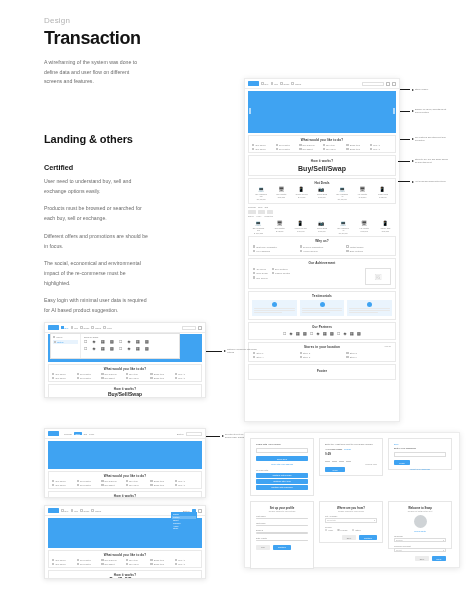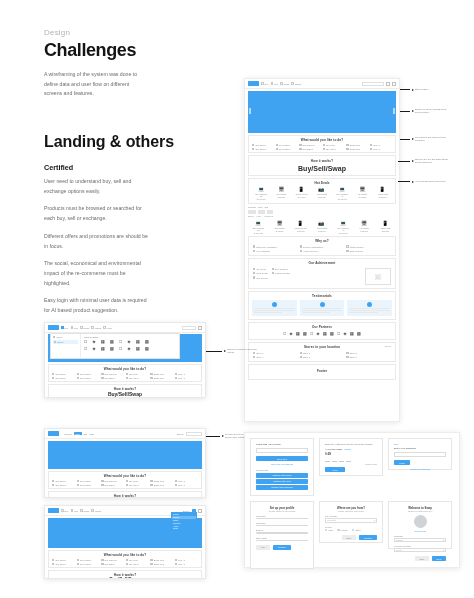--- a/index.html
+++ b/index.html
@@ -7,26 +7,26 @@
   body {
     font-family: "Liberation Sans", sans-serif;
     background: #ffffff;
     color: #111;
     position: relative;
     overflow: hidden;
   }
   .page { position: relative; width: 474px; height: 598px; background: #fff; }
 
   
-  .hdr { position: absolute; left: 44px; top: 28px; width: 190px; }
+  .hdr { position: absolute; left: 44px; top: 16px; width: 190px; }
   .hdr-eyebrow { font-size: 8px; color: #b3b3b3; letter-spacing: .2px; margin-bottom: 3px; }
   .hdr-title { font-size: 18px; font-weight: 700; letter-spacing: -.4px; color: #141414; }
   .hdr-desc { font-size: 5.2px; line-height: 1.85; color: #6d6d6d; margin-top: 9px; width: 96px; }
 
-  .sec-title { position: absolute; left: 44px; top: 133px; font-size: 16px; font-weight: 700; color: #141414; letter-spacing: -.1px; }
+  .sec-title { position: absolute; left: 44px; top: 133px; font-size: 11px; font-weight: 700; color: #141414; letter-spacing: -.1px; }
   .sub-title { position: absolute; left: 44px; top: 163px; font-size: 7.2px; font-weight: 700; color: #141414; }
   .challenges { position: absolute; left: 44px; top: 176px; width: 108px; }
   .ch-p { font-size: 5.2px; line-height: 1.95; color: #6d6d6d; margin-bottom: 7px; }
 
   
   .card { background: #fff; border: .5px solid #e6e6e6; }
   .ln { background: #d9d9d9; height: 1.2px; border-radius: 1px; }
   .ln.lt { background: #e8e8e8; }
   .chip { height: 4px; border-radius: .5px; background: #e4e4e4; }
   .mini-h { font-size: 3.1px; font-weight: 700; color: #3a3a3a; text-align: center; letter-spacing: .1px; }
@@ -70,21 +70,21 @@
   .lbl-s { font-size: 2.3px; color: #8d8d8d; }
   .ttl-s { font-size: 2.8px; font-weight: 700; color: #3c3c3c; text-align: center; }
 </style>
 </head>
 <body>
 
 <div class="page">
 
   <div class="hdr">
     <div class="hdr-eyebrow">Design</div>
-    <div class="hdr-title">Challenges</div>
+    <div class="hdr-title">Transaction</div>
     <div class="hdr-desc">A wireframing of the system was done to define data and user flow on different screens and features.</div>
   </div>
 
   <div class="sec-title">Landing &amp; others</div>
   <div class="sub-title">Certified</div>
   <div class="challenges">
     <div class="ch-p">User need to understand buy, sell and exchange options easily.</div>
     <div class="ch-p">Products must be browsed or searched for each buy, sell or exchange.</div>
     <div class="ch-p">Different offers and promotions are should be in focus.</div>
     <div class="ch-p">The social, economical and environmental impact of the re-commerse must be highlighted.</div>

